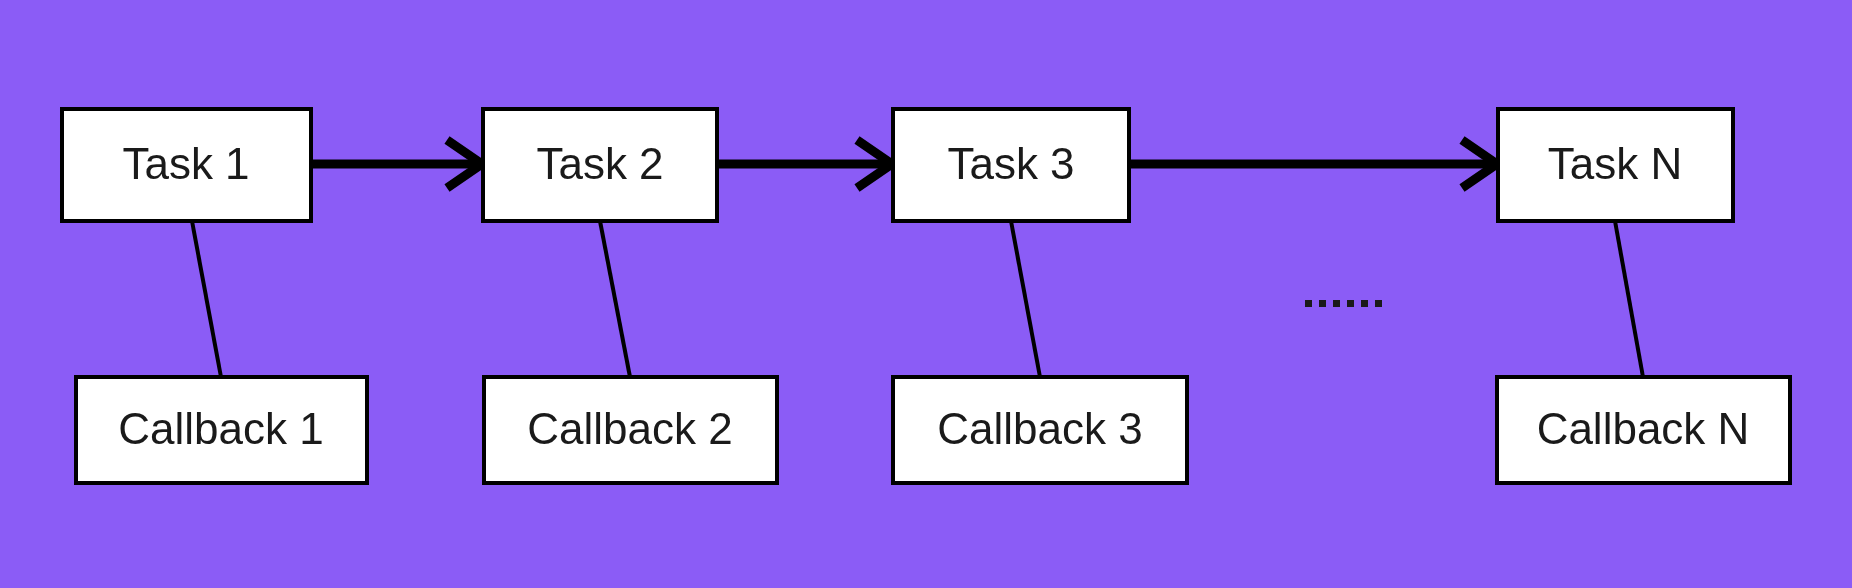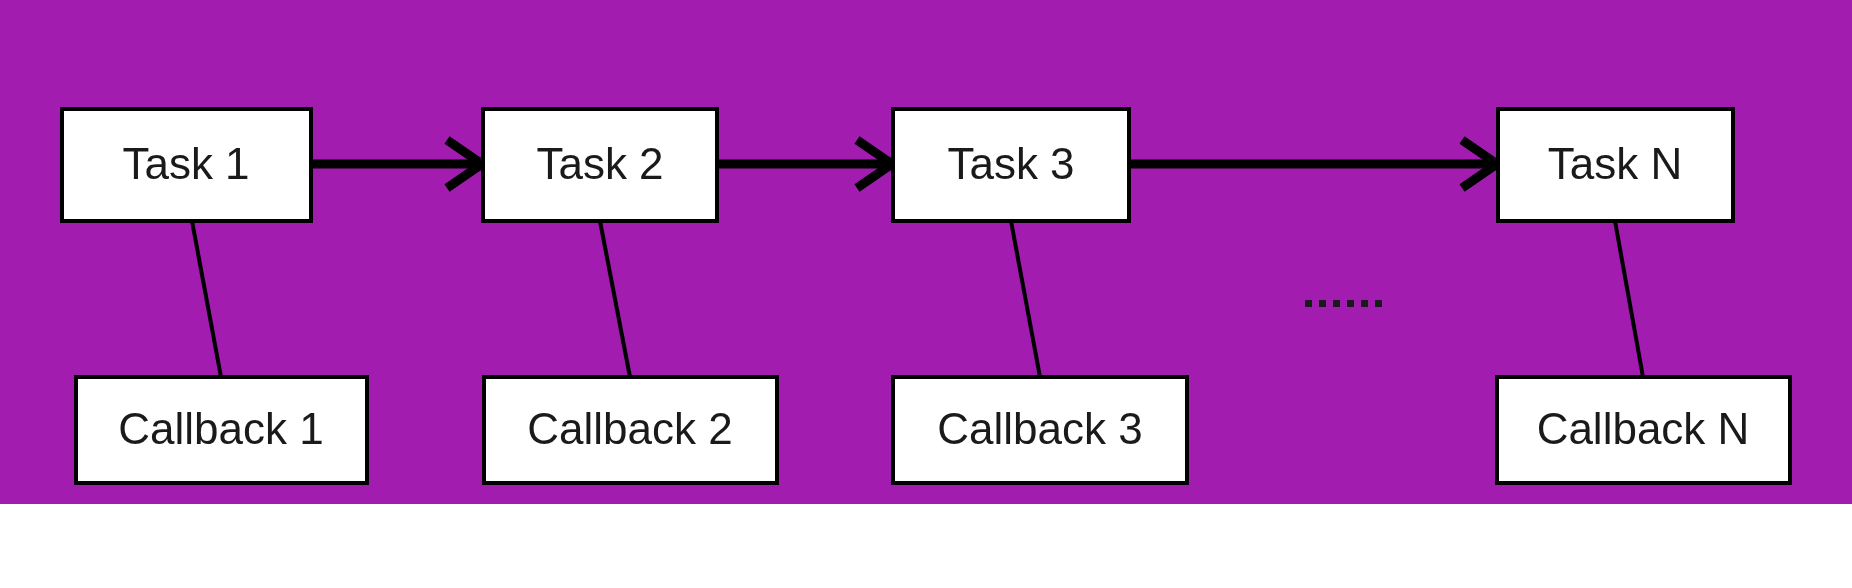--- a/index.html
+++ b/index.html
@@ -6,22 +6,22 @@
     margin: 0;
     padding: 0;
     background: #ffffff;
   }
   body {
     font-family: "Liberation Sans", sans-serif;
   }
   #diagram-root {
     position: relative;
     width: 1852px;
-    height: 504px;
-    background: #a21caf;
+    height: 588px;
+    background: #8b5cf6;
     overflow: hidden;
   }
   #diagram-svg {
     position: absolute;
     left: 0;
     top: 0;
     width: 1852px;
     height: 588px;
     display: block;
   }

